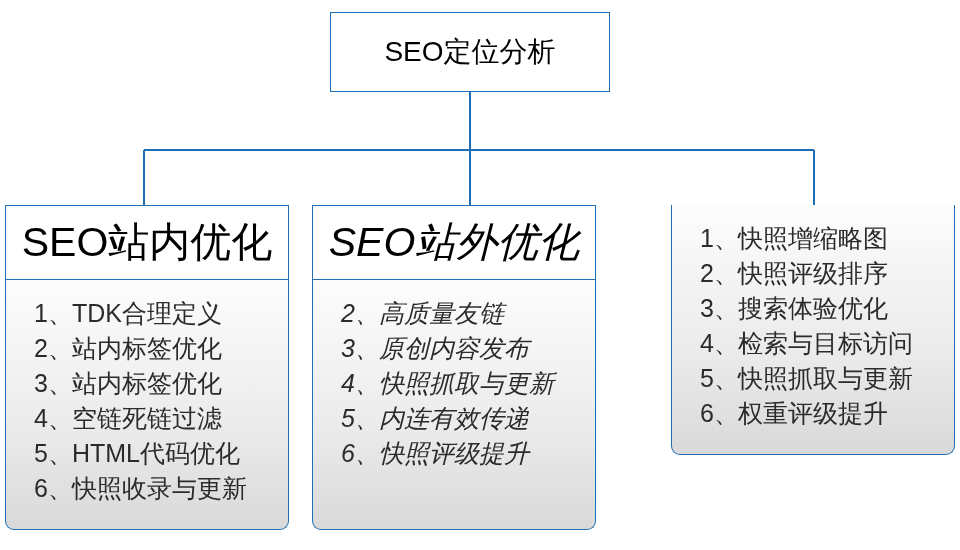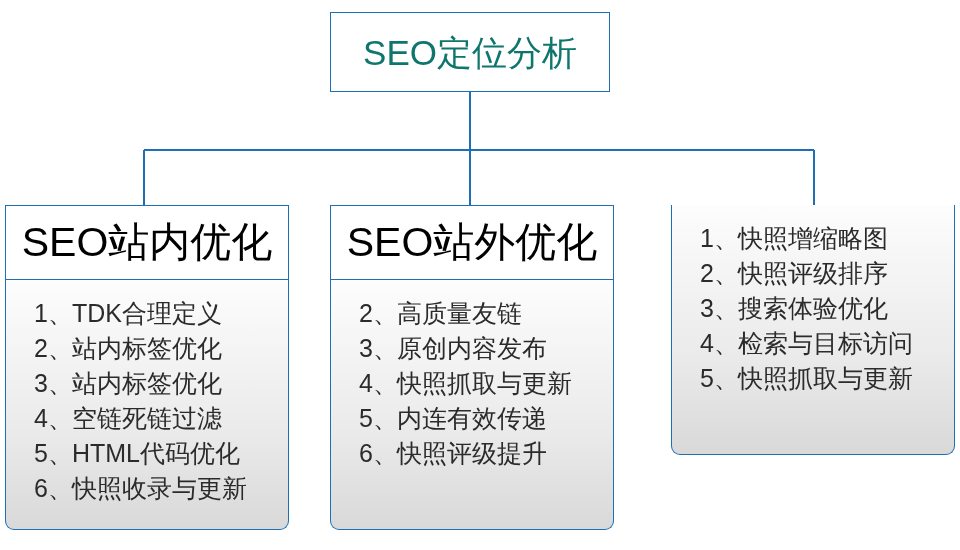--- a/index.html
+++ b/index.html
@@ -38,35 +38,35 @@
     width: 280px;
     height: 80px;
     box-sizing: border-box;
     border: 1.6px solid #1f6fb5;
     background: #ffffff;
     display: flex;
     align-items: center;
     justify-content: center;
   }
   .root-label {
-    font-size: 35px;
-    color: #0f766e;
+    font-size: 28px;
+    color: #000000;
     letter-spacing: 0px;
     line-height: 1;
     white-space: nowrap;
   }
 
   
   .branch {
     position: absolute;
     top: 205px;
     width: 284px;
   }
   .branch-1 { left: 5px; }
-  .branch-2 { left: 330px; }
+  .branch-2 { left: 312px; font-style: italic; }
   .branch-3 { left: 671px; }
 
   .branch-header {
     box-sizing: border-box;
     width: 100%;
     height: 75px;
     border: 1.6px solid #1f6fb5;
     background: #ffffff;
     display: flex;
     align-items: center;
@@ -190,17 +190,20 @@
         </li>
         <li>
           <span class="item-idx">3</span><span class="item-sep">、</span><span class="item-text">搜索体验优化</span>
         </li>
         <li>
           <span class="item-idx">4</span><span class="item-sep">、</span><span class="item-text">检索与目标访问</span>
         </li>
         <li>
           <span class="item-idx">5</span><span class="item-sep">、</span><span class="item-text">快照抓取与更新</span>
         </li>
+        <li>
+          <span class="item-idx">6</span><span class="item-sep">、</span><span class="item-text">权重评级提升</span>
+        </li>
       </ul>
     </div>
   </div>
 
 </div>
 
 </body></html>

